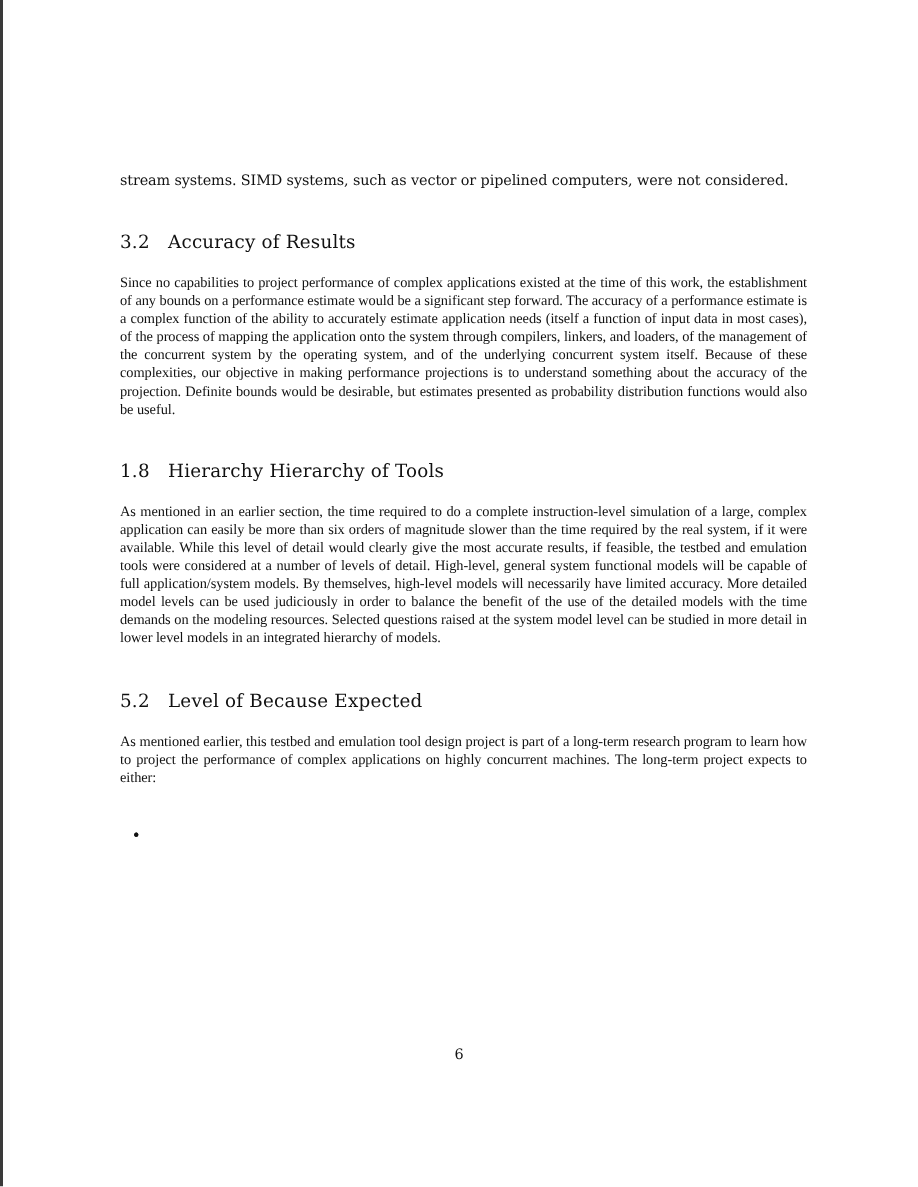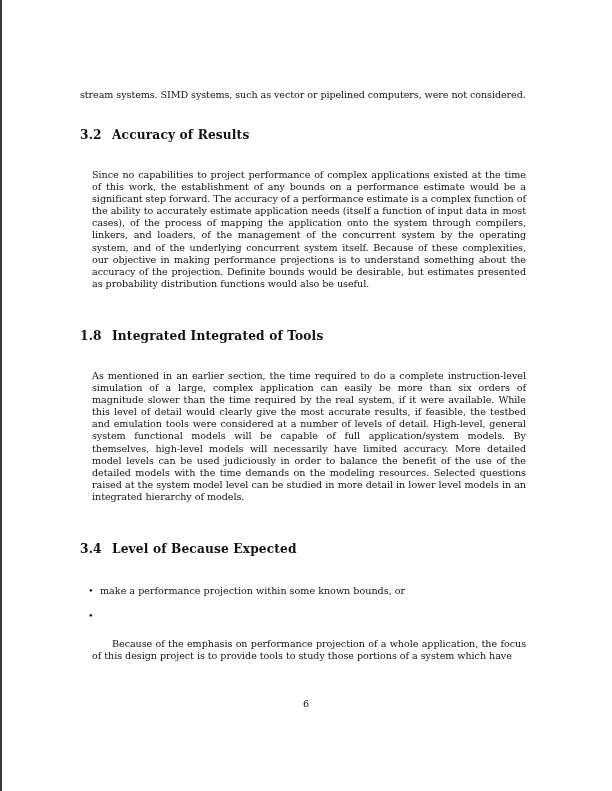--- a/index.html
+++ b/index.html
@@ -19,40 +19,41 @@
       position: absolute;
       left: 0;
       top: 0;
       width: 2px;
       height: 791px;
       background: #3a3a3a;
     }
     .page {
       position: absolute;
       left: 80px;
-      top: 89px;
+      top: 115px;
       width: 458px;
     }
     .body-text {
       font-size: 9.6px;
       line-height: 12.1px;
       text-align: justify;
-      margin: 12px;
+      margin: 0;
       letter-spacing: -0.05px;
+      font-family: Liberation Serif, serif;
     }
     .first-line {
       font-size: 9.6px;
       line-height: 12px;
       margin: 0;
       white-space: nowrap;
       letter-spacing: -0.08px;
     }
     h2.section {
       font-size: 12.2px;
-      font-weight: bold;
+      font-weight: normal;
       margin: 0;
       line-height: 15px;
       letter-spacing: 0.15px;
     }
     h2.section .num {
       display: inline-block;
       width: 32px;
     }
     .bullets {
       list-style: none;
@@ -91,39 +92,38 @@
 
   <div style="height:27px"></div>
   <h2 class="section">
     <span class="num">3.2</span><span>Accuracy of Results</span>
   </h2>
   <div style="height:14px"></div>
   <p class="body-text">Since no capabilities to project performance of complex applications existed at the time of this work, the establishment of any bounds on a performance estimate would be a significant step forward. The accuracy of a performance estimate is a complex function of the ability to accurately estimate application needs (itself a function of input data in most cases), of the process of mapping the application onto the system through compilers, linkers, and loaders, of the management of the concurrent system by the operating system, and of the underlying concurrent system itself. Because of these complexities, our objective in making performance projections is to understand something about the accuracy of the projection. Definite bounds would be desirable, but estimates presented as probability distribution functions would also be useful.</p>
 
   <div style="height:27px"></div>
   <h2 class="section">
-    <span class="num">1.8</span><span>Integrated Integrated of Tools</span>
+    <span class="num">1.8</span><span>Hierarchy Hierarchy of Tools</span>
   </h2>
   <div style="height:14px"></div>
   <p class="body-text">As mentioned in an earlier section, the time required to do a complete instruction-level simulation of a large, complex application can easily be more than six orders of magnitude slower than the time required by the real system, if it were available. While this level of detail would clearly give the most accurate results, if feasible, the testbed and emulation tools were considered at a number of levels of detail. High-level, general system functional models will be capable of full application/system models. By themselves, high-level models will necessarily have limited accuracy. More detailed model levels can be used judiciously in order to balance the benefit of the use of the detailed models with the time demands on the modeling resources. Selected questions raised at the system model level can be studied in more detail in lower level models in an integrated hierarchy of models.</p>
 
   <div style="height:27px"></div>
   <h2 class="section">
-    <span class="num">3.4</span><span>Level of Because Expected</span>
+    <span class="num">5.2</span><span>Level of Because Expected</span>
   </h2>
   <div style="height:14px"></div>
+  <p class="body-text">As mentioned earlier, this testbed and emulation tool design project is part of a long-term research program to learn how to project the performance of complex applications on highly concurrent machines. The long-term project expects to either:</p>
 
   <div style="height:14px"></div>
   <ul class="bullets">
     <li>
       <span class="dot">•</span>
-      <span>make a performance projection within some known bounds, or</span>
     </li>
     <li style="margin-top:13px">
       <span class="dot">•</span>
     </li>
   </ul>
 
   <div style="height:16px"></div>
-  <p class="body-text indent">Because of the emphasis on performance projection of a whole application, the focus of this design project is to provide tools to study those portions of a system which have</p>
 </div>
 
 <div class="page-number">6</div>
 
 </body></html>

